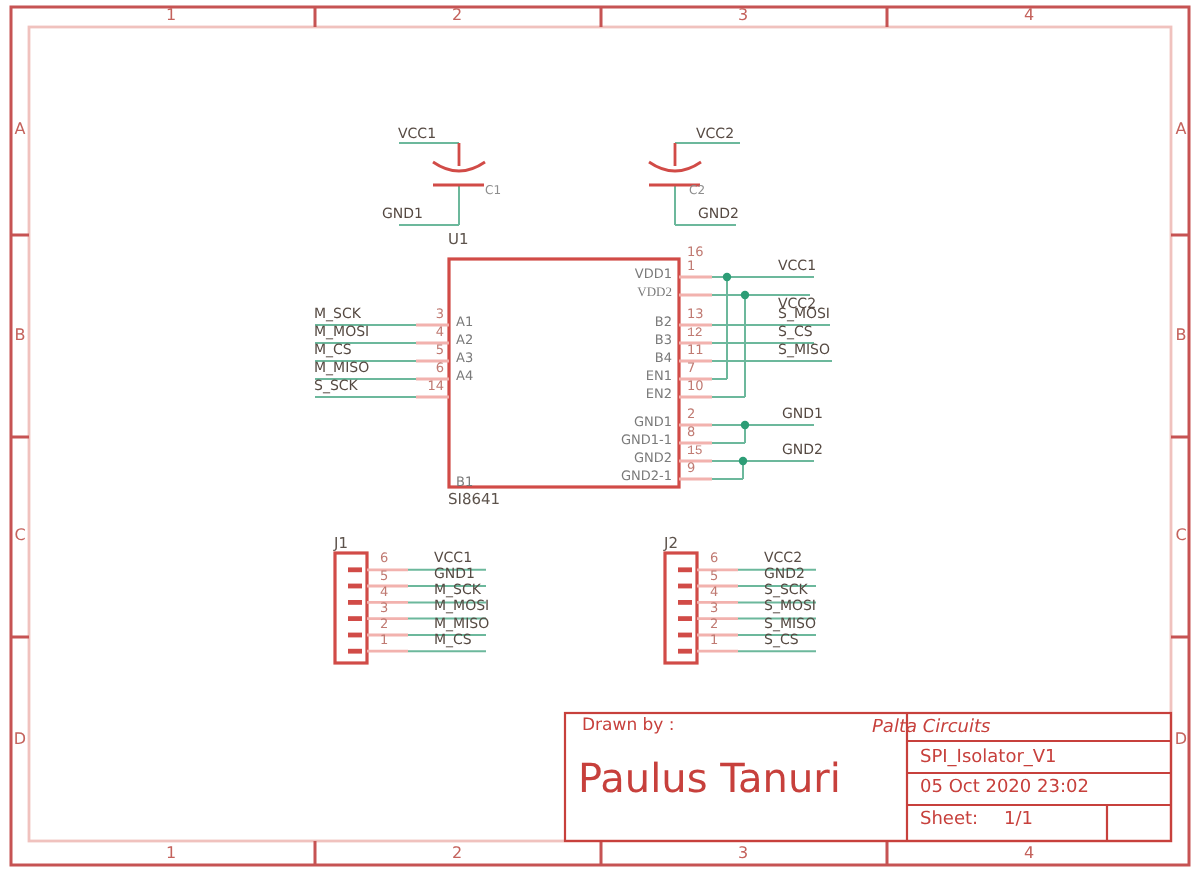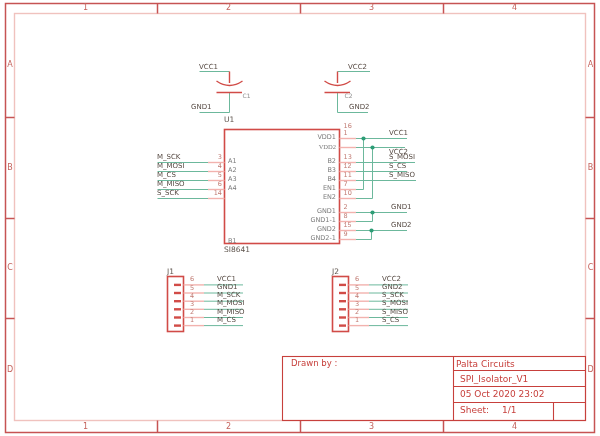--- a/index.html
+++ b/index.html
@@ -160,21 +160,22 @@
   <div class="txt ref" style="left:332px;top:267.5px;">J2</div>
   <div class="txt capref" style="left:242.5px;top:93px;">C1</div>
   <div class="txt capref" style="left:344.5px;top:93px;">C2</div>
 
   <div class="txt net" style="left:199px;top:63.5px;">VCC1</div>
   <div class="txt net" style="left:191px;top:104px;">GND1</div>
   <div class="txt net" style="left:348px;top:63.5px;">VCC2</div>
   <div class="txt net" style="left:349px;top:104px;">GND2</div>
 
   <div class="txt tb tb-small" style="left:291px;top:358px;">Drawn by :</div>
-  <div class="txt tb tb-mid" style="left:456px;top:358.5px;">Palta Circuits</div>
+  <div class="txt tb tb-big" style="left:289px;top:378px;">Paulus Tanuri</div>
+  <div class="txt tb tb-mid" style="left:436px;top:358.5px;font-style:italic;">Palta Circuits</div>
   <div class="txt tb tb-mid" style="left:460px;top:373.5px;text-align:right;">SPI_Isolator_V1</div>
   <div class="txt tb tb-mid" style="left:460px;top:389px;">05 Oct 2020 23:02</div>
   <div class="txt tb tb-mid" style="left:460px;top:404.5px;">Sheet:</div>
   <div class="txt tb tb-mid" style="left:502px;top:404.5px;">1/1</div>
 
 <div class="txt frame-label" style="left: 85.5px; top: 3px;">1</div>
     <div class="txt frame-label" style="left: 85.5px; top: 422px;">1</div>
     <div class="txt frame-label" style="left: 228.5px; top: 3px;">2</div>
     <div class="txt frame-label" style="left: 228.5px; top: 422px;">2</div>
     <div class="txt frame-label" style="left: 371.5px; top: 3px;">3</div>

